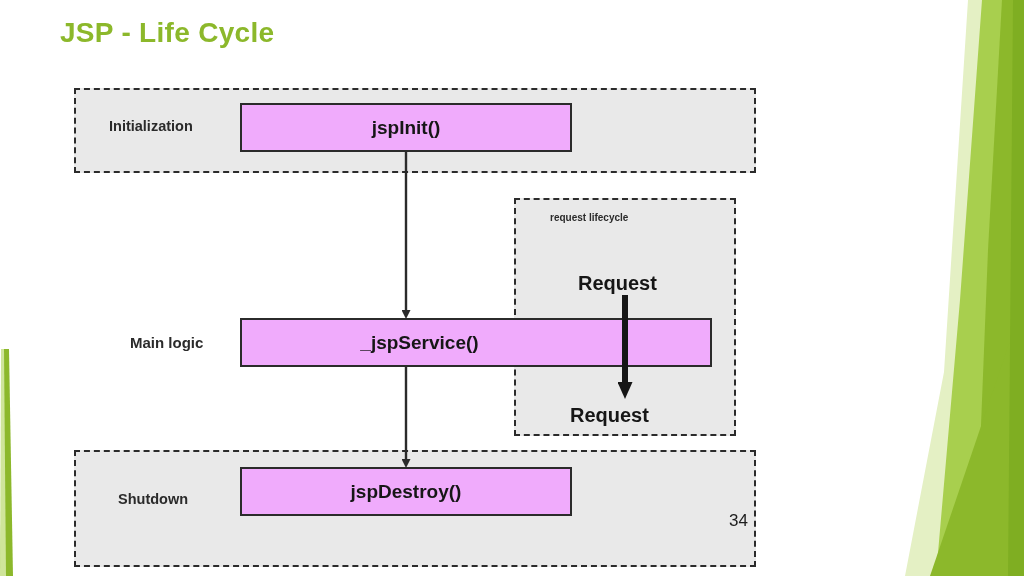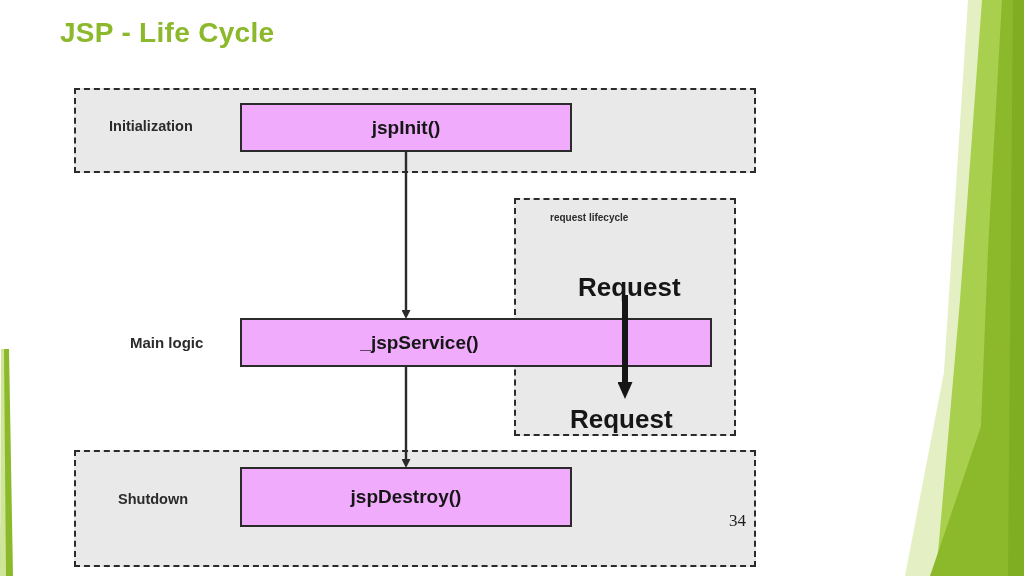--- a/index.html
+++ b/index.html
@@ -84,48 +84,48 @@
   }
   .method-label {
     font-size: 19px;
     font-weight: bold;
     color: #161616;
     font-family: "Liberation Sans", sans-serif;
     white-space: nowrap;
   }
   .box-init    { left: 240px; top: 103px; width: 332px; height: 49px; }
   .box-service { left: 240px; top: 318px; width: 472px; height: 49px; padding-left: 23px; }
-  .box-destroy { left: 240px; top: 467px; width: 332px; height: 60px; }
+  .box-destroy { left: 240px; top: 467px; width: 332px; height: 49px; }
 
   
   .box-service .method-label { transform: translateX(-68px); }
 
   
   .flow-word {
     position: absolute;
-    font-size: 26px;
+    font-size: 20px;
     font-weight: bold;
     color: #161616;
     white-space: nowrap;
     font-family: "Liberation Sans", sans-serif;
   }
   .word-request  { left: 578px; top: 272px; }
   .word-response { left: 570px; top: 404px; }
 
   
   .arrows { position: absolute; left: 0; top: 0; }
 
   
   .slide-number {
     position: absolute;
     left: 729px;
     top: 511px;
     font-size: 17px;
     color: #1d1d1d;
-    font-family: Liberation Serif, serif;
+    font-family: Liberation Sans, sans-serif;
   }
 </style>
 </head>
 <body>
 
 <svg class="deco-layer" viewBox="0 0 1024 576" xmlns="http://www.w3.org/2000/svg">
 
   <polygon points="968,0 1024,0 1024,576 905,576 944,372" fill="#e4f0c4"></polygon>
   <polygon points="982,0 1024,0 1024,576 936,576 960,300" fill="#a8cf4e"></polygon>
   <polygon points="1002,0 1024,0 1024,576 975,576 988,250" fill="#8cb82b"></polygon>

